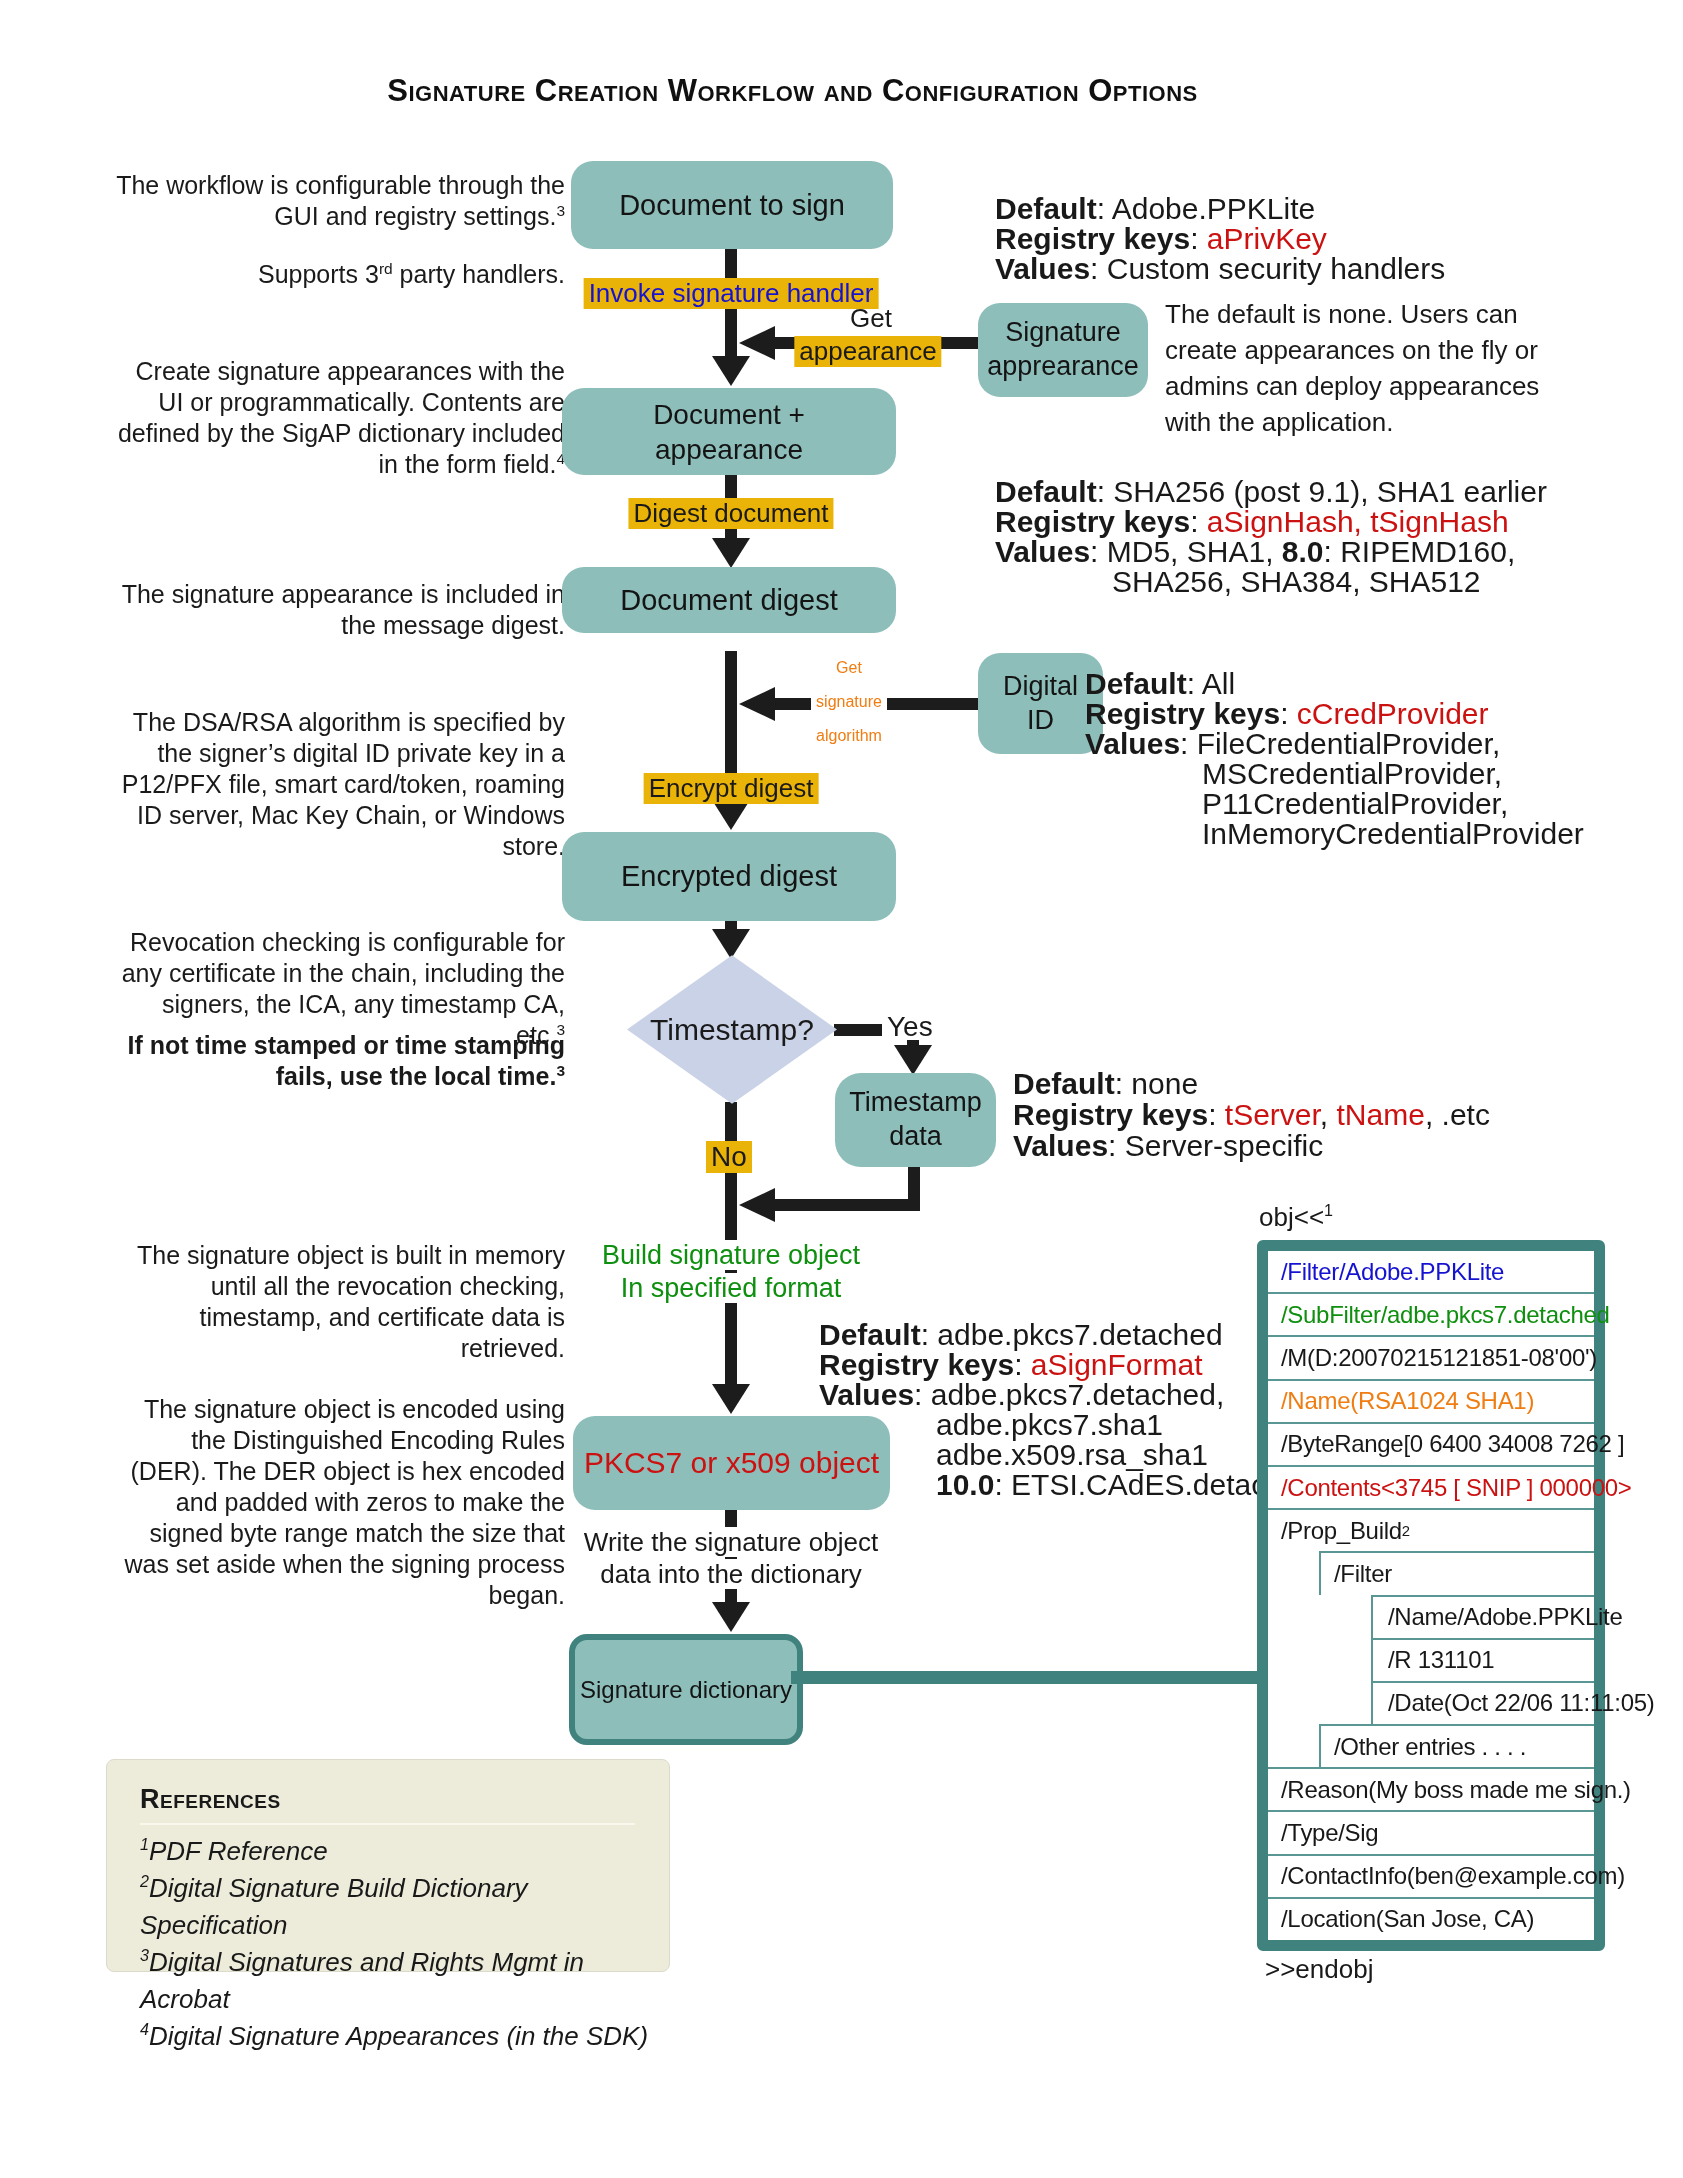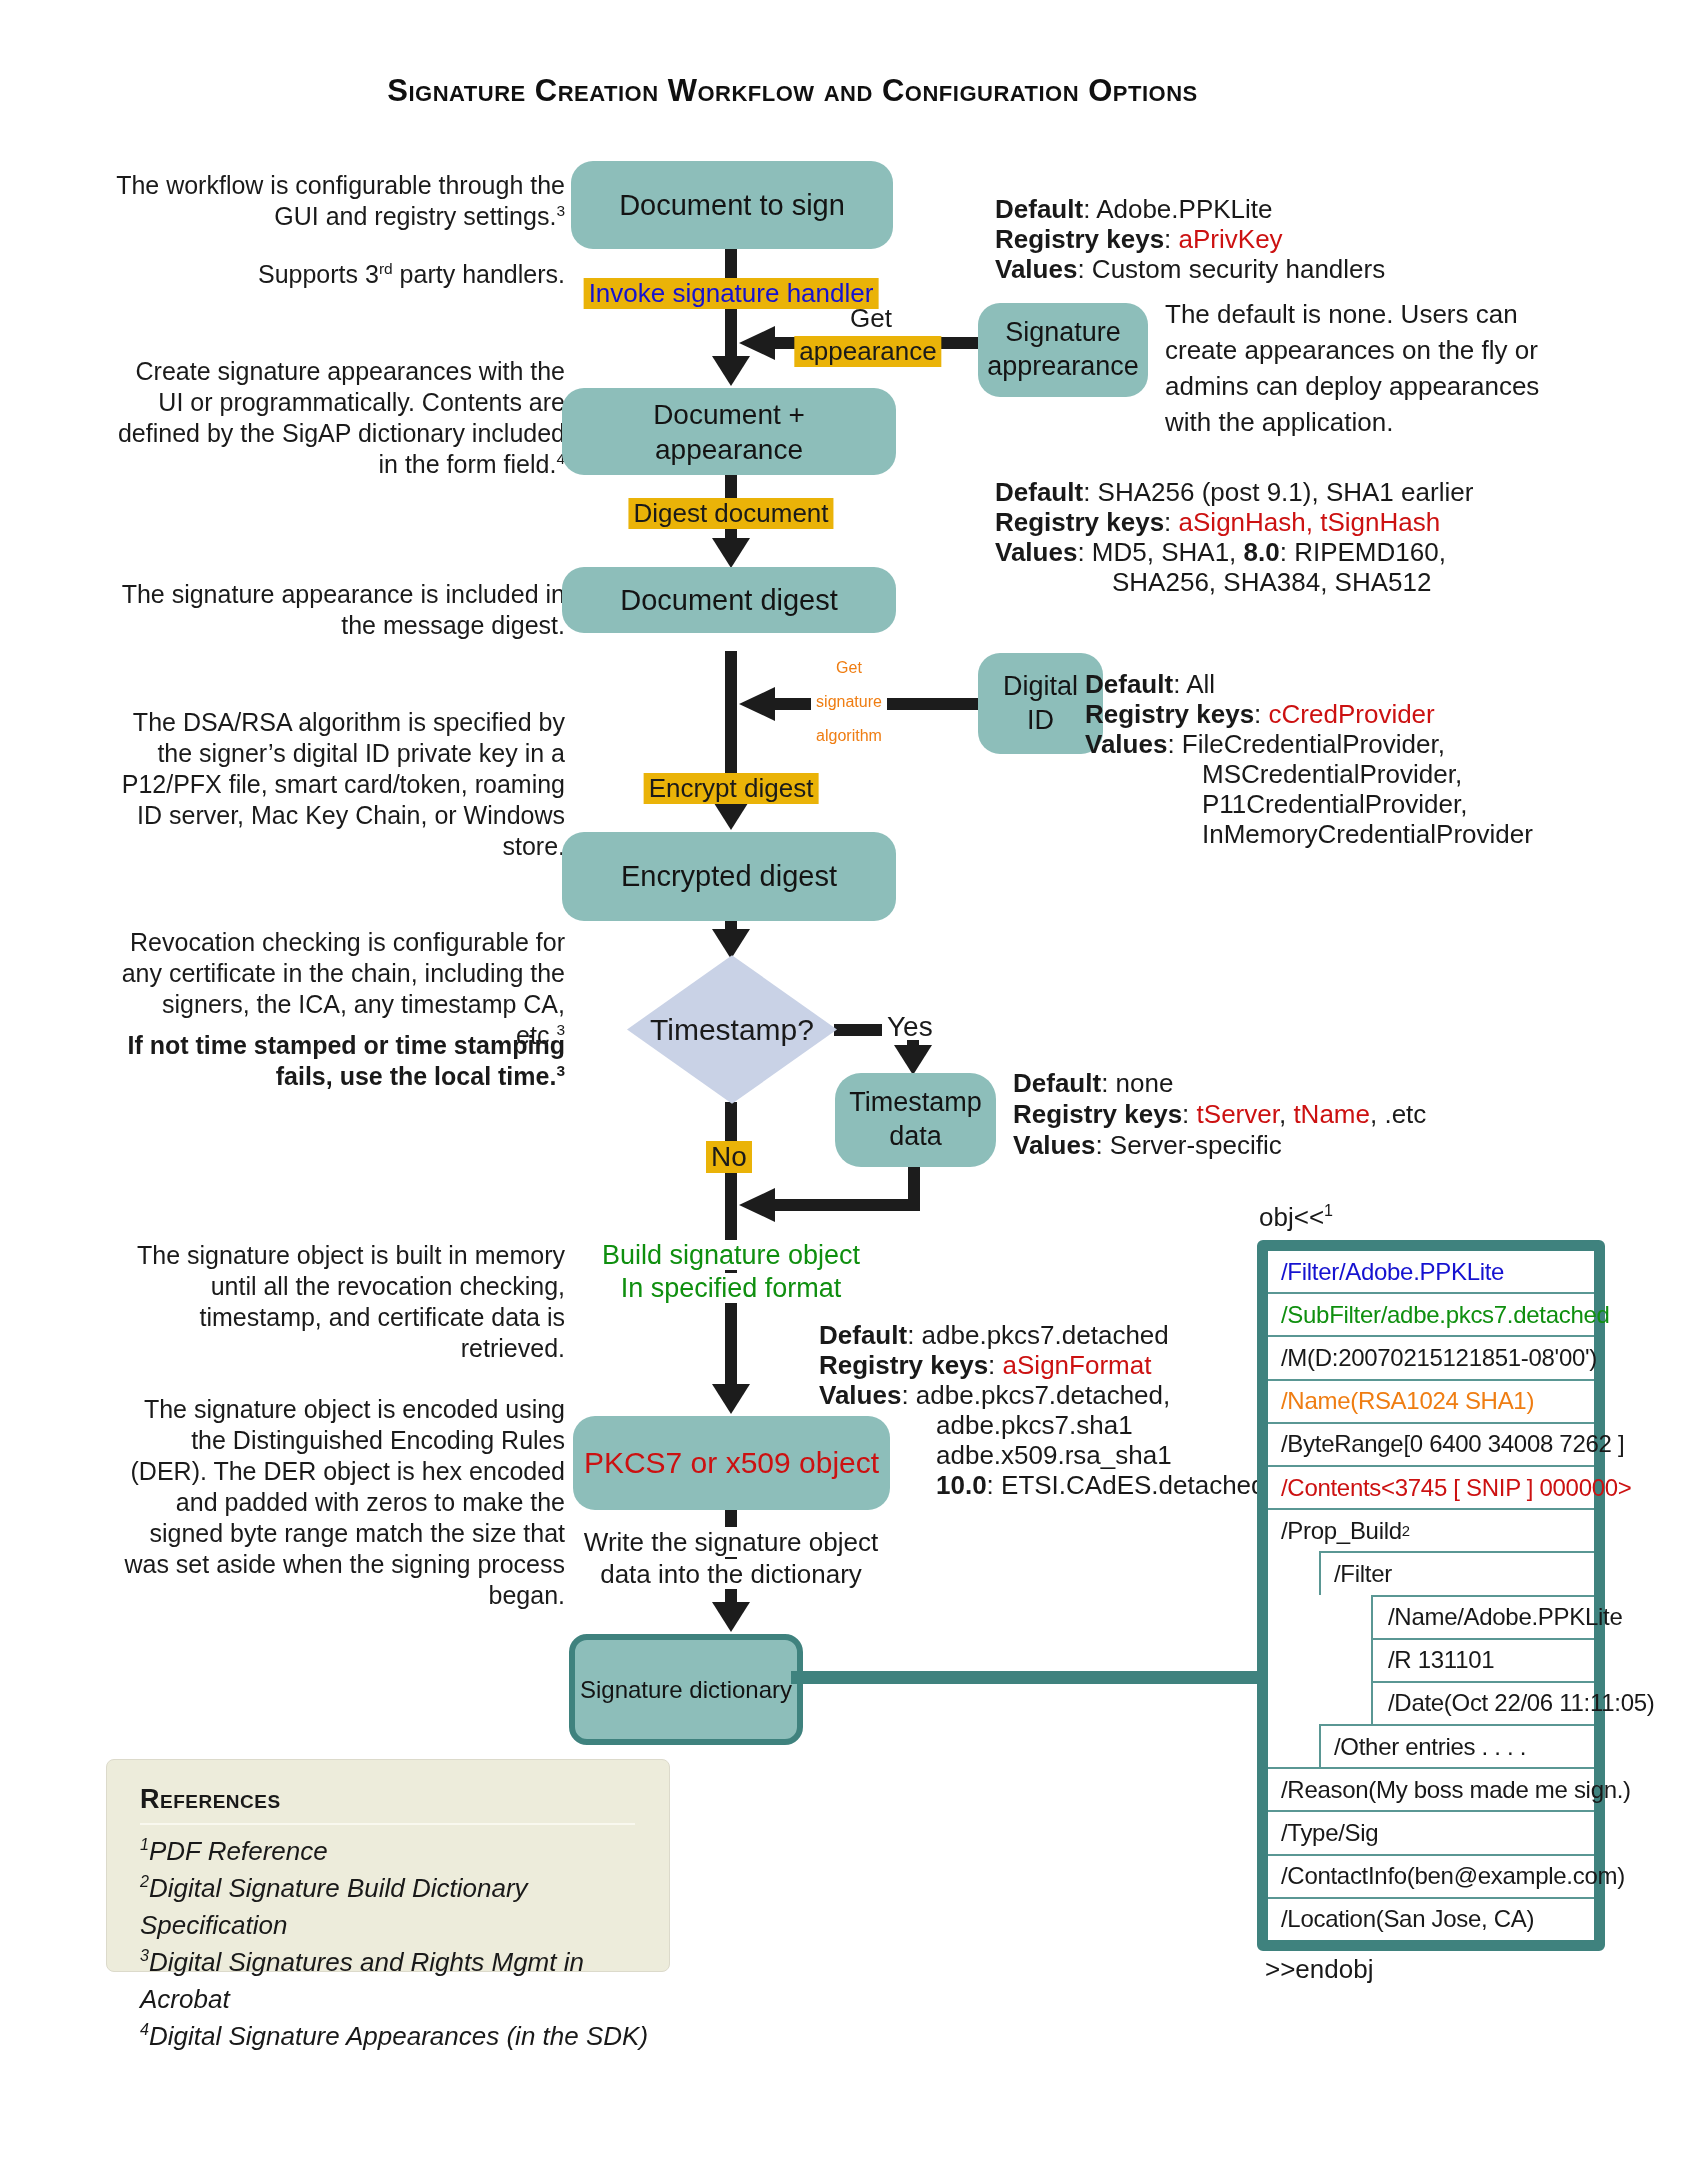--- a/index.html
+++ b/index.html
@@ -61,21 +61,21 @@
   #lbl-gsa{left:764px;top:651px;width:170px;text-align:center;line-height:34px;color:#ef7d12;white-space:nowrap;}
   #lbl-encrypt{left:731px;top:773px;}
   #lbl-yes{left:887px;top:1011px;font-size:28px;}
   #lbl-no{left:706px;top:1141px;font-size:28px;}
   #lbl-build{left:731px;top:1239px;transform:translateX(-50%);text-align:center;line-height:33px;
              font-size:27px;color:#0f8f0f;white-space:nowrap;}
   #lbl-write{left:731px;top:1526px;transform:translateX(-50%);text-align:center;line-height:32px;
              font-size:26px;white-space:nowrap;}
   .lines-bg .ln{background:#fff;padding:0 5px;}
   
-  .cfg{position:absolute;font-size:26px;line-height:30px;white-space:nowrap;}
+  .cfg{position:absolute;font-size:30px;line-height:30px;white-space:nowrap;}
   .cfg-line.ind{padding-left:117px;}
   #cfg-handler{left:995px;top:194px;}
   #cfg-note-appearance{left:1165px;top:296px;width:388px;font-size:26px;line-height:36px;white-space:normal;}
   #cfg-digest{left:995px;top:477px;}
   #cfg-credential{left:1085px;top:669px;}
   #cfg-timestamp{left:1013px;top:1068px;line-height:31px;}
   #cfg-format{left:819px;top:1320px;line-height:30px;}
   
   #connector{left:791px;top:1671px;width:466px;height:13px;background:#3f827e;}
   #dict-obj-header{left:1259px;top:1202px;font-size:26px;}

